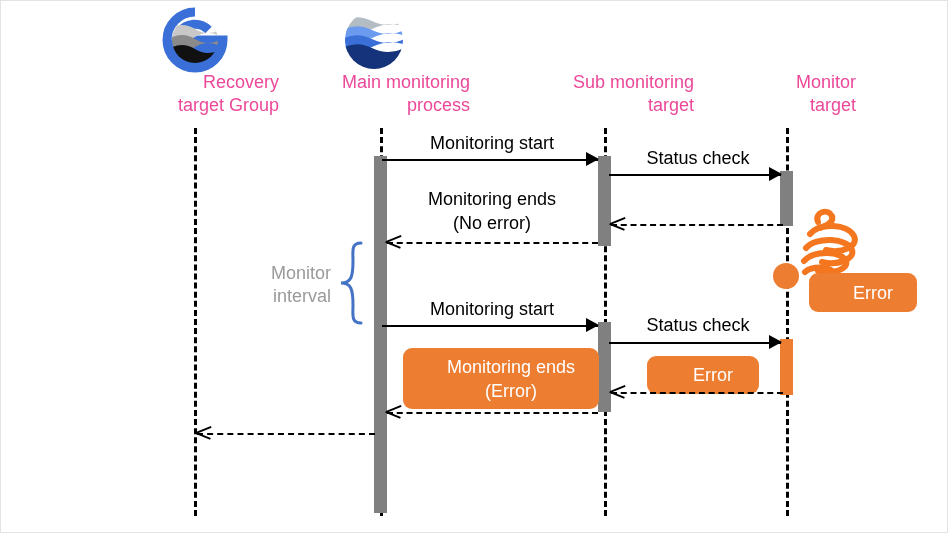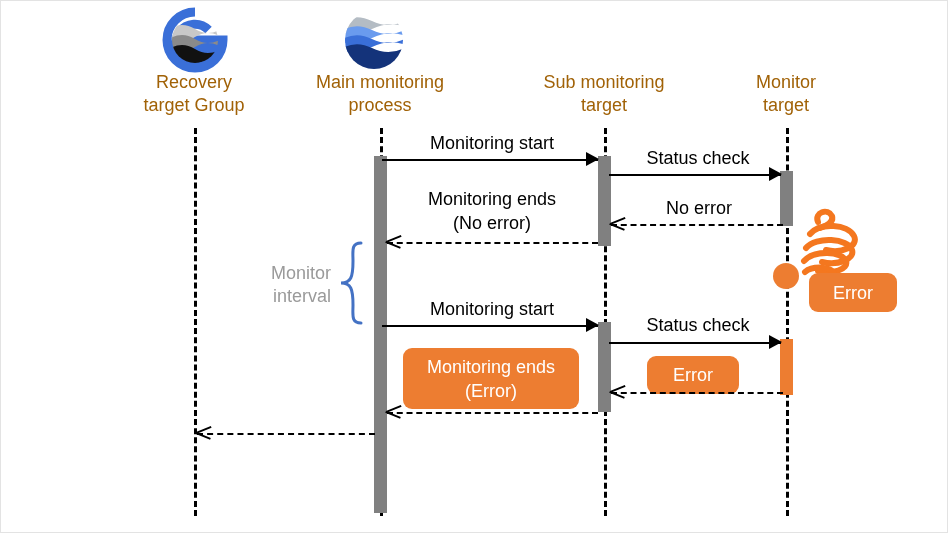--- a/index.html
+++ b/index.html
@@ -5,42 +5,42 @@
   html,body{margin:0;padding:0;background:#ffffff;}
   body{font-family:"Liberation Sans","DejaVu Sans",sans-serif;}
   #canvas{
     position:relative;
     width:948px;height:533px;
     background:#ffffff;
     border:1px solid #e3e3e3;
     box-sizing:border-box;
     overflow:hidden;
   }
-  .lbl{position:absolute;text-align:center;color:#a16207;font-size:18px;line-height:23px;white-space:pre-line;}
+  .lbl{position:absolute;text-align:right;color:#ec4899;font-size:18px;line-height:23px;white-space:pre-line;}
   .lifeline{position:absolute;width:0;border-left:3px dashed #000;}
   .actbar{position:absolute;width:13px;background:#808080;}
   .actbar.orange{background:#ED7D31;}
   .msg{position:absolute;height:0;}
   .msg .line{position:absolute;left:0;top:0;width:100%;height:0;border-top:2px solid #000;}
   .msg.dashed .line{border-top:2px dashed #000;}
   .msg .head{position:absolute;top:-7px;width:0;height:0;}
   .msg .head.right{right:-1px;border-top:7px solid transparent;border-bottom:7px solid transparent;border-left:13px solid #000;}
   .msg .head.left{left:-1px;border-top:7px solid transparent;border-bottom:7px solid transparent;border-right:13px solid #000;}
   .msg.dashed .head.left{border:none;width:15px;height:15px;top:-8px;left:-1px;}
   .msg.dashed .head.left:before,.msg.dashed .head.left:after{
     content:"";position:absolute;left:0;top:7px;width:16px;height:0;border-top:2px solid #000;
     transform-origin:0 0;
   }
   .msg.dashed .head.left:before{transform:rotate(-22deg);}
   .msg.dashed .head.left:after{transform:rotate(22deg);}
   .mtext{position:absolute;text-align:center;font-size:18px;line-height:24px;color:#000;white-space:pre-line;}
   .badge{
     position:absolute;background:#ED7D31;color:#fff;border-radius:9px;
     display:flex;align-items:center;justify-content:center;text-align:center;
-    font-size:18px;line-height:24px;white-space:pre-line;
+    font-size:18px;line-height:24px;white-space:pre-line;padding-left:20px;
   }
   .interval-lbl{position:absolute;color:#9a9a9a;font-size:18px;line-height:23px;text-align:right;white-space:pre-line;}
   .brace{position:absolute;}
   .logo{position:absolute;}
   .dot{position:absolute;border-radius:50%;background:#ED7D31;}
   .scribble{position:absolute;}
 </style>
 </head>
 <body>
 
@@ -104,21 +104,20 @@
     <div class="line"></div>
       <div class="head right"></div>
   </div>
 
   <div class="mtext" style="left:612px;top:145px;width:170px;">Status check</div>
   <div class="msg" style="left:608px;top:173px;width:172px;">
     <div class="line"></div>
       <div class="head right"></div>
   </div>
 
-  <div class="mtext" style="left:612px;top:195px;width:172px;">No error</div>
   <div class="msg dashed" style="left:610px;top:223px;width:172px;">
     <div class="line"></div>
       <div class="head left"></div>
   </div>
 
   <div class="mtext" style="left:385px;top:186px;width:212px;">Monitoring ends
 (No error)</div>
   <div class="msg dashed" style="left:386px;top:241px;width:211px;">
     <div class="line"></div>
       <div class="head left"></div>

